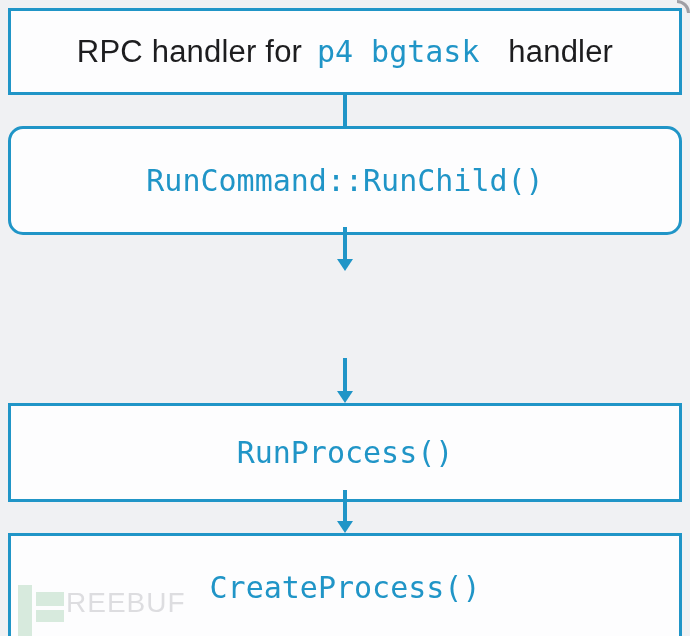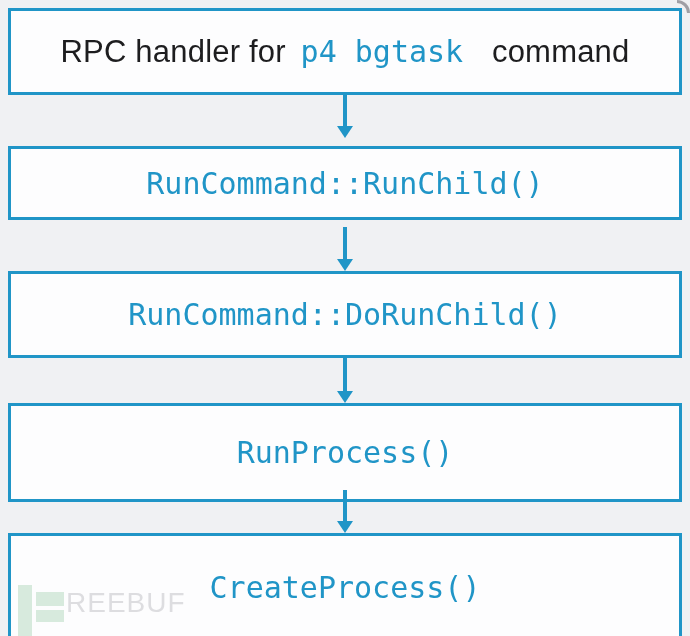--- a/index.html
+++ b/index.html
@@ -14,21 +14,21 @@
   .node{
     position:absolute;
     left:8px;width:674px;
     box-sizing:border-box;
     background:#fdfdfe;
     border:3px solid #2095c7;
     display:flex;align-items:center;justify-content:center;
     white-space:pre;
   }
   .node-1{top:8px;height:87px;}
-  .node-2{top:146px;height:74px;}
+  .node-2{top:126px;height:109px;border-radius:15px;}
   .node-3{top:271px;height:87px;}
   .node-4{top:403px;height:99px;}
   .node-5{top:533px;height:108px;}
   .plain{
     font-family:"Liberation Sans",sans-serif;
     font-size:31px;color:#1d1d1f;letter-spacing:.2px;
   }
   .code{
     font-family:"DejaVu Sans Mono",monospace;
     font-size:30px;color:#2095c7;
@@ -80,40 +80,37 @@
   }
 </style>
 </head>
 <body>
 
 <div class="canvas">
 
   <div class="node node-1">
     <span class="plain">RPC handler for </span>
     <span class="code header-code">p4 bgtask</span>
-    <span class="plain"> command</span>
+    <span class="plain"> handler</span>
   </div>
 
   <div class="arrow arrow-1">
     <div class="stem"></div>
     <div class="head"></div>
   </div>
 
   <div class="node node-2">
     <span class="code">RunCommand::RunChild()</span>
   </div>
 
   <div class="arrow arrow-2">
     <div class="stem"></div>
     <div class="head"></div>
   </div>
 
-  <div class="node node-3">
-    <span class="code">RunCommand::DoRunChild()</span>
-  </div>
 
   <div class="arrow arrow-3">
     <div class="stem"></div>
     <div class="head"></div>
   </div>
 
   <div class="node node-4">
     <span class="code">RunProcess()</span>
   </div>
 

